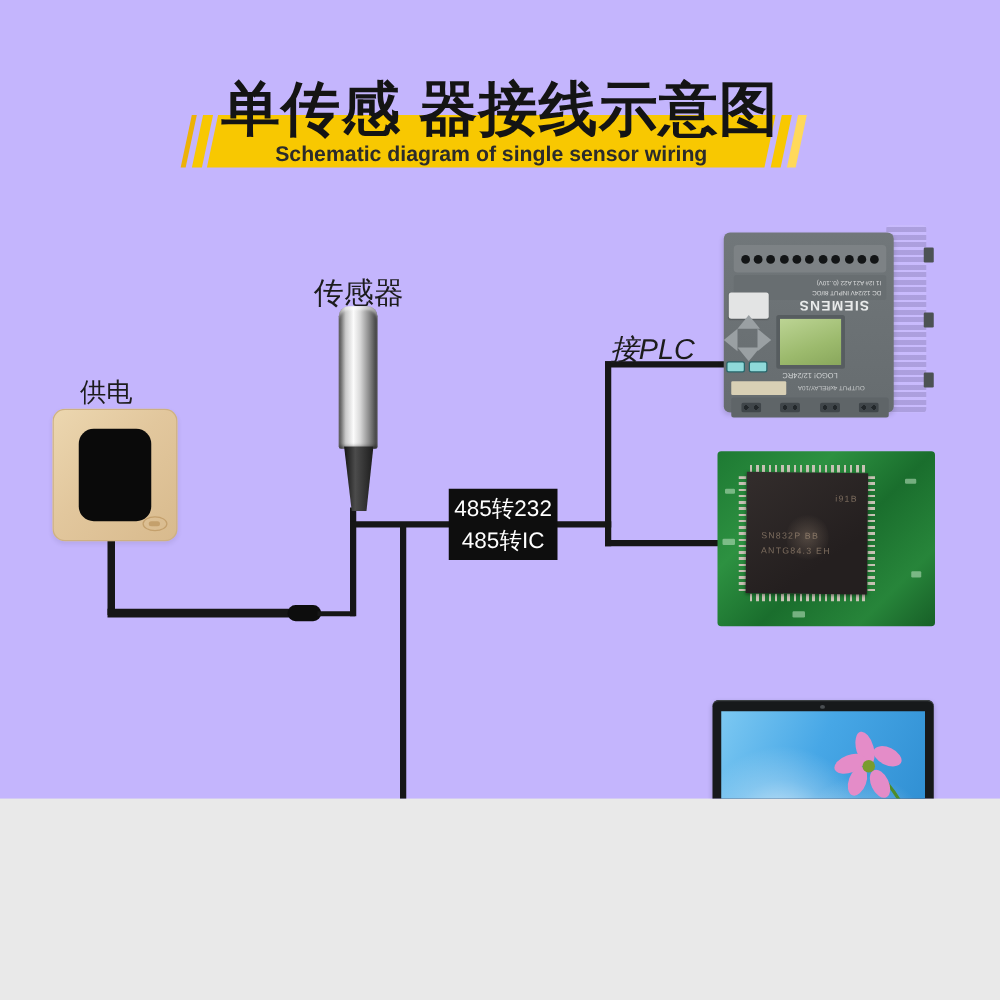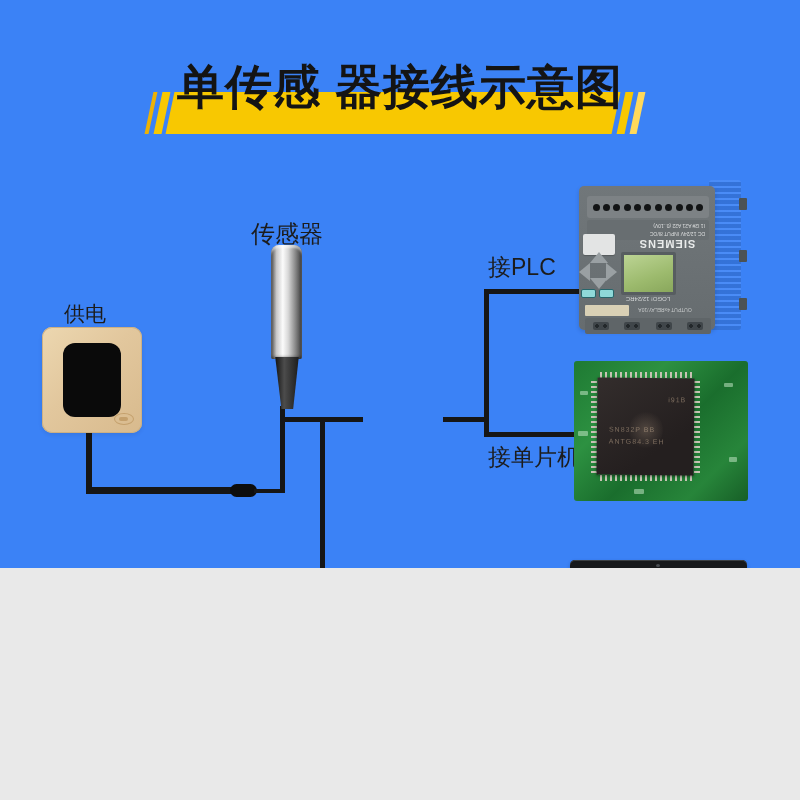--- a/index.html
+++ b/index.html
@@ -1,17 +1,17 @@
 <!DOCTYPE html>
 <html><head>
 <meta charset="utf-8">
 <style>
   html,body{margin:0;padding:0;}
   body{font-family:"Liberation Sans","DejaVu Sans",sans-serif;background:#e9e9e9;}
-  .canvas{position:relative;width:800px;height:568px;background:#3b82f6;overflow:hidden;margin:0 auto;}
+  .canvas{position:relative;width:800px;height:639px;background:#c4b5fd;overflow:hidden;margin:0 auto;}
   
   .banner{position:absolute;left:170px;top:92px;width:446px;height:42px;background:#F8C801;transform:skewX(-12deg);}
   .stripe{position:absolute;top:92px;height:42px;transform:skewX(-12deg);}
   .title-main{position:absolute;left:150px;top:56px;width:500px;text-align:center;font-size:47px;font-weight:700;color:#141414;letter-spacing:1px;white-space:nowrap;}
   .title-sub{position:absolute;left:170px;top:114px;width:446px;text-align:center;font-size:17px;font-weight:600;color:#2b2b2b;}
   
   .lbl{position:absolute;color:#1c1c1c;white-space:nowrap;}
   
   .wire{position:absolute;background:#161616;}
   .connector{position:absolute;background:#0d0d0d;border-radius:7px;}
@@ -92,20 +92,21 @@
 <body>
 
 <div class="canvas">
 
   <div class="stripe" style="left:149px;width:4px;background:#edb206;"></div>
   <div class="stripe" style="left:158px;width:8px;background:#F8C801;"></div>
   <div class="banner"></div>
   <div class="stripe" style="left:621px;width:8px;background:#F8C801;"></div>
   <div class="stripe" style="left:634px;width:7px;background:#FFD95A;"></div>
   <div class="title-main">单传感 器接线示意图</div>
+  <div class="title-sub">Schematic diagram of single sensor wiring</div>
 
   <div class="wire" style="left:86px;top:414px;width:6px;height:78px;"></div>
   <div class="wire" style="left:86px;top:487px;width:148px;height:7px;"></div>
   <div class="connector" style="left:230px;top:484px;width:27px;height:13px;"></div>
   <div class="wire" style="left:254px;top:489px;width:30px;height:4px;"></div>
   <div class="wire" style="left:280px;top:406px;width:5px;height:87px;"></div>
   <div class="wire" style="left:280px;top:417px;width:83px;height:5px;"></div>
   <div class="wire" style="left:443px;top:417px;width:46px;height:5px;"></div>
   <div class="wire" style="left:484px;top:289px;width:5px;height:148px;"></div>
   <div class="wire" style="left:484px;top:289px;width:97px;height:5px;"></div>
@@ -118,22 +119,26 @@
   <div class="lbl" style="left:64px;top:300px;font-size:21px;">供电</div>
   <div class="plate">
     <div class="plate-socket"></div>
     <div class="plate-logo"></div>
   </div>
 
   <div class="lbl" style="left:251px;top:218px;font-size:24px;">传感器</div>
   <div class="sensor-body"></div>
   <div class="sensor-cone"></div>
 
-
-  <div class="lbl" style="left:488px;top:252px;font-size:23px;">接PLC</div>
+  <div class="conv-box">
+    <span>485转232</span>
+    <span>485转IC</span>
+  </div>
+
+  <div class="lbl" style="left:488px;top:264px;font-size:23px;font-style:italic;">接PLC</div>
   <div class="plc">
     <div class="plc-side"></div>
     <div class="plc-tab" style="left:162px;top:18px;"></div>
     <div class="plc-tab" style="left:162px;top:70px;"></div>
     <div class="plc-tab" style="left:162px;top:118px;"></div>
     <div class="plc-body">
       <div class="plc-term-top">
         <i></i>
           <i></i>
           <i></i>
@@ -165,21 +170,20 @@
       <div class="plc-output">OUTPUT 4xRELAY/10A</div>
       <div class="plc-term-bot">
         <i></i>
           <i></i>
           <i></i>
           <i></i>
       </div>
     </div>
   </div>
 
-  <div class="lbl" style="left:488px;top:442px;font-size:23px;">接单片机</div>
   <div class="chip-pcb">
     <div class="chip-pad" style="left:6px;top:30px;width:8px;height:4px;"></div>
     <div class="chip-pad" style="left:4px;top:70px;width:10px;height:5px;"></div>
     <div class="chip-pad" style="left:150px;top:22px;width:9px;height:4px;"></div>
     <div class="chip-pad" style="left:155px;top:96px;width:8px;height:5px;"></div>
     <div class="chip-pad" style="left:60px;top:128px;width:10px;height:5px;"></div>
     <div class="pins-h" style="left:26px;top:11px;width:92px;"></div>
     <div class="pins-h" style="left:26px;top:114px;width:92px;"></div>
     <div class="pins-v" style="left:17px;top:20px;height:92px;"></div>
     <div class="pins-v" style="left:120px;top:20px;height:92px;"></div>

